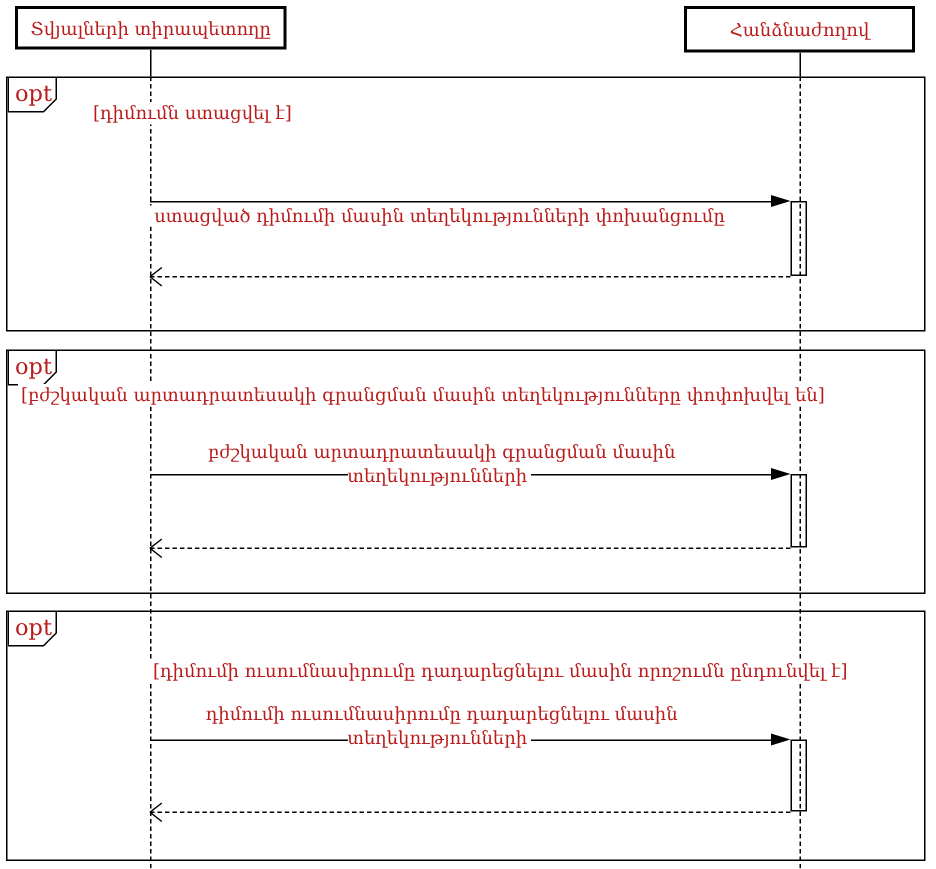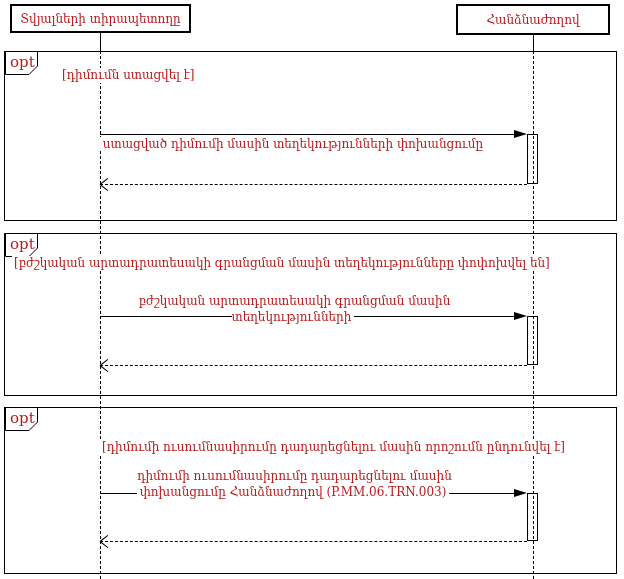--- a/index.html
+++ b/index.html
@@ -89,21 +89,20 @@
   <div class="fragment" style="left:4px;top:407px;width:611px;height:165px;">
     <svg class="opt-tab" width="34" height="24" viewBox="0 0 34 24">
       <path d="M0.5,0 L0.5,22.5 L24,22.5 L32.5,14 L32.5,0" fill="#ffffff" stroke="#000000" stroke-width="1"></path>
     </svg>
     <span class="opt-label">opt</span>
   </div>
   <div class="guard" style="left:52px;top:440px;margin-left:48px;">[դիմումի ուսումնասիրումը դադարեցնելու մասին որոշումն ընդունվել է]</div>
   <div class="hsolid" style="left:100px;top:493px;width:416px;"></div>
   <div class="msg" style="left:98px;top:468px;width:390px;">
     <div class="ln"><span>դիմումի ուսումնասիրումը դադարեցնելու մասին տեղեկությունների</span></div>
-    <div class="ln"><span>փոխանցումը Հանձնաժողով (P.MM.06.TRN.003)</span></div>
   </div>
   <div class="arrowhead" style="left:514px;top:489px;"></div>
   <div class="activation" style="left:527px;top:493px;height:46px;"></div>
   <div class="hdash" style="left:100px;top:541px;width:427px;"></div>
   <div class="oarr" style="left:100px;top:541px;transform:rotate(-38deg);"></div>
   <div class="oarr" style="left:100px;top:541px;transform:rotate(38deg);"></div>
 
 </div>
 
 </body></html>

